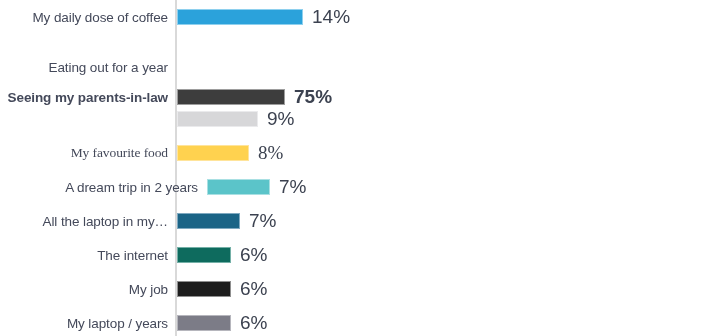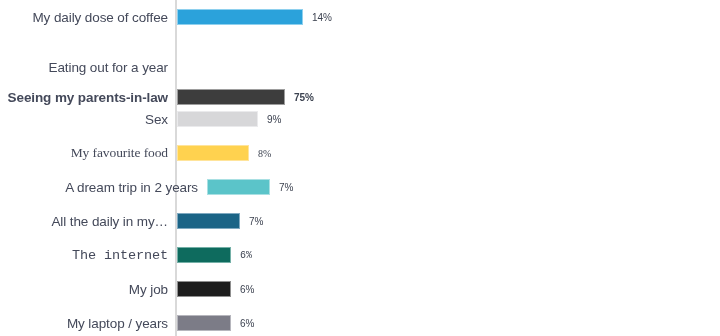--- a/index.html
+++ b/index.html
@@ -60,21 +60,21 @@
     left: 177px;
     height: 34px;
     display: flex;
     align-items: center;
   }
   .bar {
     height: 16px;
     box-sizing: border-box;
   }
   .value-label {
-    font-size: 10px;
+    font-size: 19px;
     color: #3c4250;
     margin-left: 9px;
     white-space: nowrap;
   }
 </style>
 </head>
 <body>
 
 <div id="chart-root">
   <div class="plot-area">
@@ -91,48 +91,47 @@
           <div class="cat-label">Eating out for a year</div>
         </div>
         <div class="bar-row" style="top: 80px; font-weight: bold;">
           <div class="cat-label">Seeing my parents-in-law</div>
           <div class="bar-wrap">
             <div class="bar" style="width: 108px; background: rgb(61, 61, 61); border: 1px solid rgb(157, 157, 157);"></div>
             <div class="value-label">75%</div>
           </div>
         </div>
         <div class="bar-row" style="top: 102px;">
-          <div class="cat-label">Sex</div>
           <div class="bar-wrap">
             <div class="bar" style="width: 81px; background: rgb(215, 215, 217); border: 1px solid rgb(234, 234, 236);"></div>
             <div class="value-label">9%</div>
           </div>
         </div>
         <div class="bar-row" style="top: 136px; font-family: Liberation Serif, serif;">
           <div class="cat-label">My favourite food</div>
           <div class="bar-wrap">
             <div class="bar" style="width: 72px; background: rgb(255, 210, 79); border: 1px solid rgb(255, 228, 155);"></div>
             <div class="value-label">8%</div>
           </div>
         </div>
         <div class="bar-row" style="top: 170px; margin-left: 30px;">
           <div class="cat-label">A dream trip in 2 years</div>
           <div class="bar-wrap">
             <div class="bar" style="width: 63px; background: rgb(91, 196, 201); border: 1px solid rgb(169, 224, 227);"></div>
             <div class="value-label">7%</div>
           </div>
         </div>
         <div class="bar-row" style="top: 204px;">
-          <div class="cat-label">All the daily in my…</div>
+          <div class="cat-label">All the laptop in my…</div>
           <div class="bar-wrap">
             <div class="bar" style="width: 63px; background: rgb(27, 100, 134); border: 1px solid rgb(127, 169, 192);"></div>
             <div class="value-label">7%</div>
           </div>
         </div>
-        <div class="bar-row" style="top: 238px; font-family: Liberation Mono, monospace;">
+        <div class="bar-row" style="top: 238px;">
           <div class="cat-label">The internet</div>
           <div class="bar-wrap">
             <div class="bar" style="width: 54px; background: rgb(14, 107, 94); border: 1px solid rgb(116, 176, 167);"></div>
             <div class="value-label">6%</div>
           </div>
         </div>
         <div class="bar-row" style="top: 272px;">
           <div class="cat-label">My job</div>
           <div class="bar-wrap">
             <div class="bar" style="width: 54px; background: rgb(29, 29, 29); border: 1px solid rgb(143, 143, 143);"></div>

